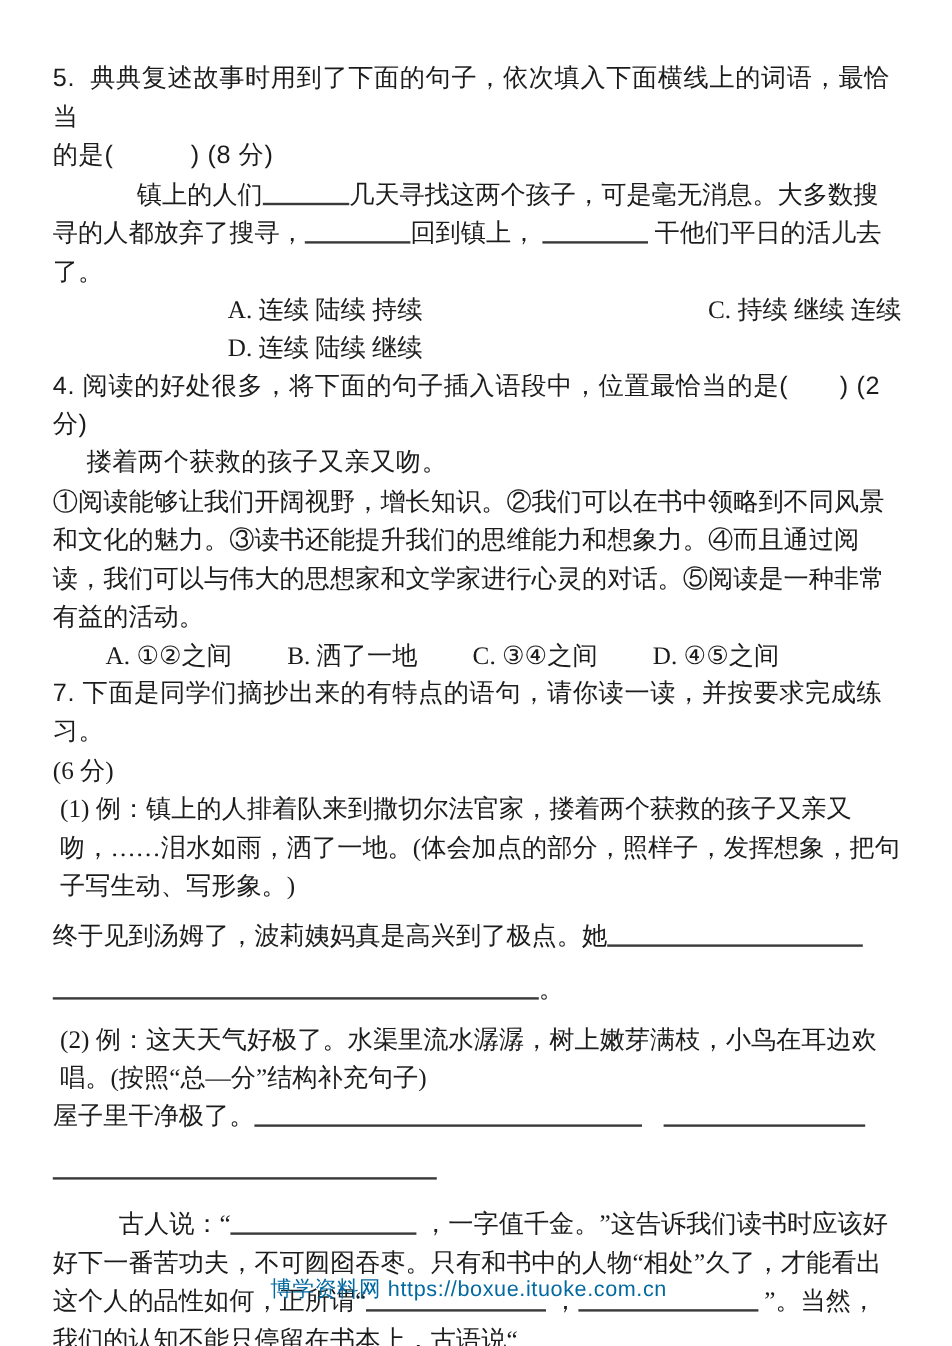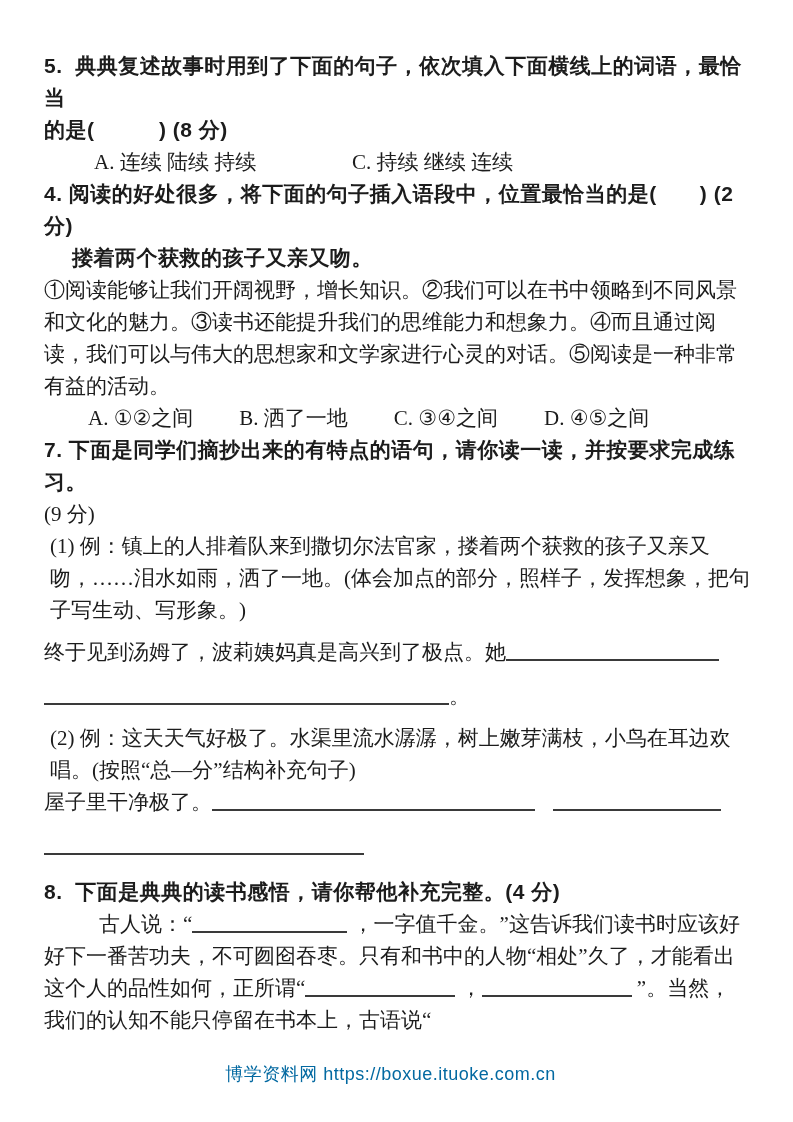--- a/index.html
+++ b/index.html
@@ -11,21 +11,21 @@
     position: relative;
     overflow: hidden;
   }
   .page { padding: 50px 42px 0 44px; }
   p { margin: 0; font-size: 21px; line-height: 32px; white-space: pre-wrap; }
   span { white-space: pre-wrap; }
 
   
   .qhead {
     font-family: "Liberation Sans", sans-serif;
-    font-weight: 700;
+    font-weight: 400;
     letter-spacing: 0.5px;
   }
   
   .body { font-family: "Liberation Serif", serif; }
 
   
   .bl {
     display: inline-block;
     border-bottom: 2px solid #3a3a3a;
     height: 15px;
@@ -44,21 +44,21 @@
 
   .indent35 { text-indent: 70px; margin-left: 0; }
   .indent28 { text-indent: 28px; }
   .indent55 { text-indent: 55px; }
   .ml6 { margin-left: 6px; }
 
   .opts5 {
     display: grid;
     grid-template-columns: 258px auto;
     margin-left: 50px;
-    font-size: 21px; line-height: 32px;
+    font-size: 21px; line-height: 32px; text-align: right;
   }
   .opts6 {
     display: flex;
     margin-left: 44px;
     font-size: 21px; line-height: 32px;
   }
   .opts6 span { margin-right: 46px; }
 
   .mt10 { margin-top: 10px; }
   .mt12 { margin-top: 12px; }
@@ -76,51 +76,52 @@
   }
 </style>
 </head>
 <body>
 
 <div class="page">
 
   <section>
     <p class="qhead">5.  典典复述故事时用到了下面的句子，依次填入下面横线上的词语，最恰当</p>
     <p class="qhead">的是(　　　) (8 分)</p>
+    <p class="body indent35"><span>镇上的人们</span><span class="bl w72"></span><span>几天寻找这两个孩子，可是毫无消息。大多数搜寻的人都放弃了搜寻，</span><span class="bl w88"></span><span>回到镇上， </span><span class="bl w88"></span><span> 干他们平日的活儿去了。</span></p>
     <div class="opts5">
       <span>A. 连续 陆续 持续</span>
       <span>C. 持续 继续 连续</span>
+      <span>D. 连续 陆续 继续</span>
     </div>
   </section>
 
   <section>
     <p class="qhead">4. 阅读的好处很多，将下面的句子插入语段中，位置最恰当的是(　　) (2 分)</p>
     <p class="qhead indent28">搂着两个获救的孩子又亲又吻。</p>
     <p class="body">①阅读能够让我们开阔视野，增长知识。②我们可以在书中领略到不同风景和文化的魅力。③读书还能提升我们的思维能力和想象力。④而且通过阅读，我们可以与伟大的思想家和文学家进行心灵的对话。⑤阅读是一种非常有益的活动。</p>
     <div class="opts6">
       <span>A. ①②之间</span>
       <span>B. 洒了一地</span>
       <span>C. ③④之间</span>
       <span>D. ④⑤之间</span>
     </div>
   </section>
 
   <section>
     <p class="qhead">7. 下面是同学们摘抄出来的有特点的语句，请你读一读，并按要求完成练习。</p>
-    <p class="body">(9 分)</p>
+    <p class="body">(6 分)</p>
     <p class="body ml6">(1) 例：镇上的人排着队来到撒切尔法官家，搂着两个获救的孩子又亲又吻，……泪水如雨，洒了一地。(体会加点的部分，照样子，发挥想象，把句子写生动、写形象。)</p>
     <p class="body mt10"><span>终于见到汤姆了，波莉姨妈真是高兴到了极点。她</span><span class="bl w215"></span></p>
     <p class="body mt12"><span class="bl w405"></span><span>。</span></p>
     <p class="body ml6 mt10">(2) 例：这天天气好极了。水渠里流水潺潺，树上嫩芽满枝，小鸟在耳边欢唱。(按照“总—分”结构补充句子)</p>
     <p class="body"><span>屋子里干净极了。</span><span class="bl w325"></span><span class="gap18"></span><span class="bl w170"></span></p>
     <p class="body mt12"><span class="bl w320"></span></p>
   </section>
 
   <section class="mt14">
-    <p class="qhead">8.  下面是典典的读书感悟，请你帮他补充完整。(4 分)</p>
     <p class="body indent55"><span>古人说：“</span><span class="bl w155"></span><span> ，一字值千金。”这告诉我们读书时应该好好下一番苦功夫，不可囫囵吞枣。只有和书中的人物“相处”久了，才能看出这个人的品性如何，正所谓“</span><span class="bl w150"></span><span> ，</span><span class="bl w150"></span><span> ”。当然，我们的认知不能只停留在书本上，古语说“</span></p>
   </section>
 
 </div>
 
 <div class="footer">
   <span>博学资料网 https://boxue.ituoke.com.cn</span>
 </div>
 
 </body></html>

